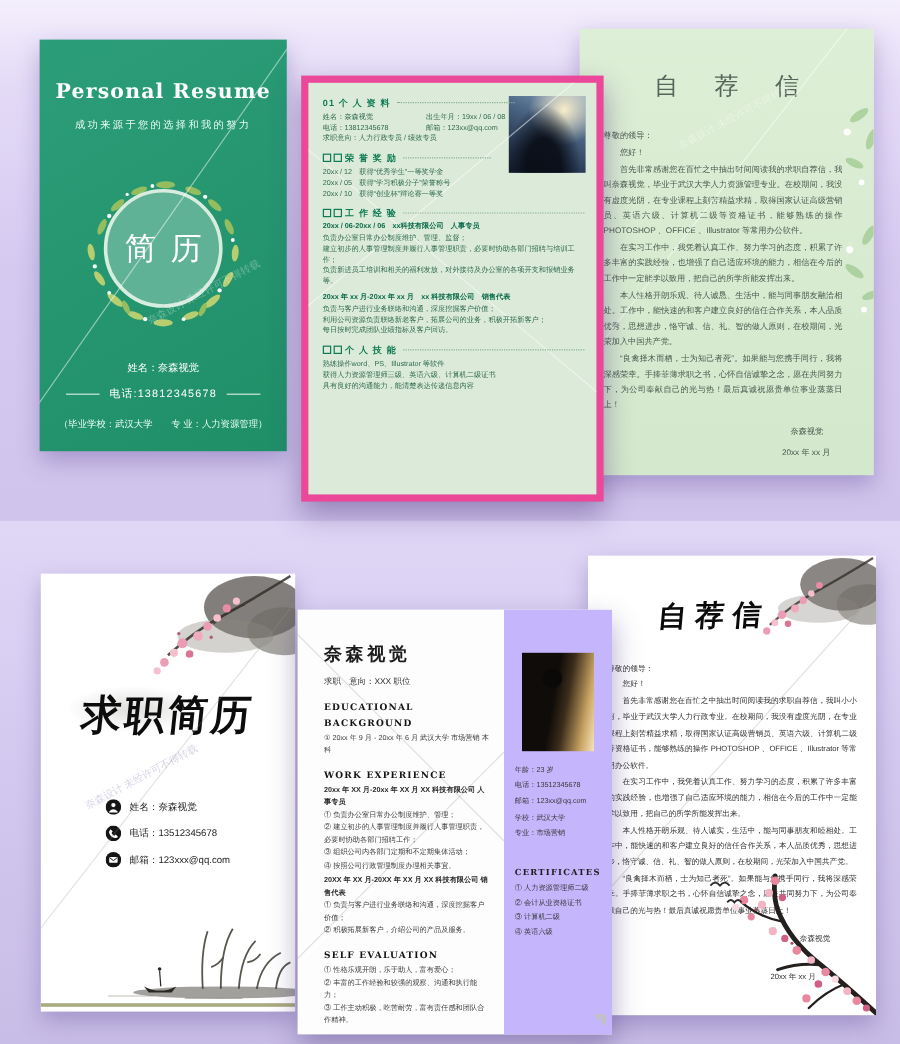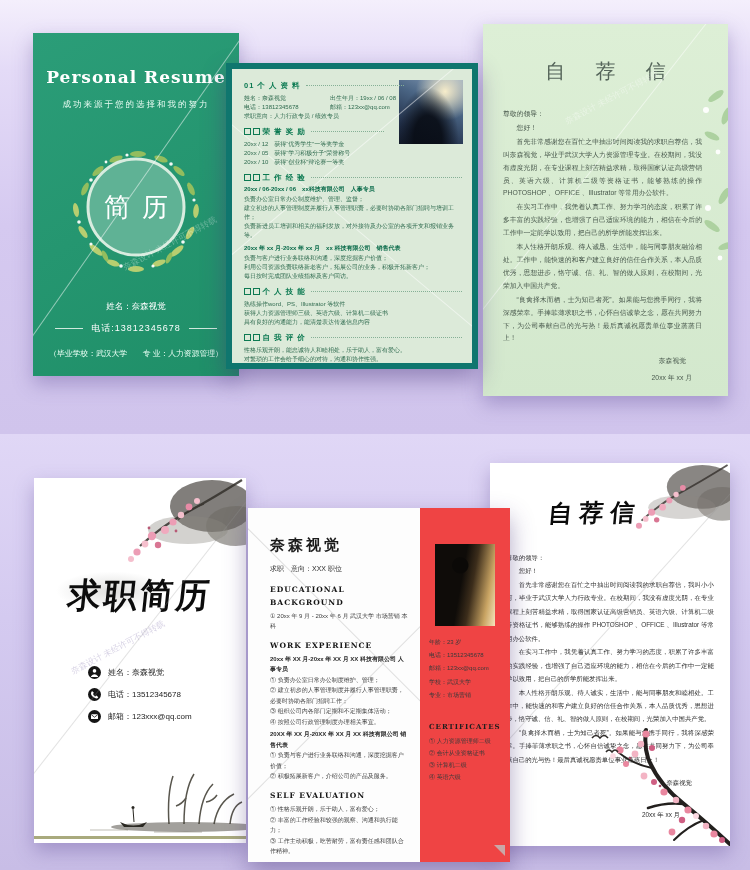--- a/index.html
+++ b/index.html
@@ -23,21 +23,21 @@
   .badge{position:absolute;left:0;top:0;width:150px;height:150px;display:flex;
     align-items:center;justify-content:center;color:#fff;font-size:26px;
     letter-spacing:12px;text-indent:12px;font-weight:300;}
   .cover-name{position:absolute;left:0;right:0;top:268px;text-align:center;color:#fff;font-size:8.5px;}
   .cover-phone{position:absolute;left:0;right:0;top:289px;display:flex;align-items:center;
     justify-content:center;color:#fff;font-size:9px;font-weight:normal;letter-spacing:1px;}
   .hline{display:inline-block;width:28px;height:1px;background:#cfe9dd;margin:0 8px;}
   .cover-school{position:absolute;left:0;right:0;top:315px;text-align:center;color:#eafff5;font-size:7.8px;}
 
   
-  .resume1{left:226px;top:63px;width:252px;height:306px;background:#0f766e;z-index:5;
+  .resume1{left:251px;top:63px;width:252px;height:355px;background:#ec4899;z-index:5;
     box-shadow:0 10px 22px rgba(70,50,120,.45);}
   .r1-inner{position:absolute;inset:6px;background:#dcead9;overflow:hidden;}
   .r1-pad{position:absolute;inset:0;padding:11px 10px 6px 12px;font-size:6px;
     color:#2f6b4f;line-height:1.5;}
   .photo1{position:absolute;right:9px;top:11px;width:64px;height:64px;
     background:radial-gradient(circle at 72% 18%,rgba(255,243,205,.95),rgba(255,243,205,0) 42%),
       linear-gradient(205deg,#8da3bd 0%,#4a6584 38%,#22304a 78%,#141c2c 100%);}
   .photo1::after{content:"";position:absolute;inset:0;
     background:radial-gradient(ellipse at 45% 92%,rgba(8,12,20,.9) 28%,rgba(8,12,20,0) 62%);}
   .sec{margin-bottom:5px;}
@@ -78,21 +78,21 @@
   .contacts{position:absolute;left:54px;top:188px;}
   .c-row{display:flex;align-items:center;margin-bottom:9px;}
   .c-row svg{margin-right:7px;}
   .c-label{font-size:8px;color:#1d1d1d;}
   .reeds{position:absolute;left:0;right:0;bottom:7px;height:70px;}
   .olive{position:absolute;left:0;right:0;bottom:4px;height:3px;background:#a9aa7d;}
 
   
   .resume2{left:248px;top:508px;width:262px;height:354px;background:#fdfdfd;z-index:6;
     box-shadow:0 10px 22px rgba(70,50,120,.42);}
-  .side2{position:absolute;right:0;top:0;bottom:0;width:90px;background:#ef4444;}
+  .side2{position:absolute;right:0;top:0;bottom:0;width:90px;background:#c4b5fd;}
   .photo2{width:60px;height:82px;margin:36px auto 0;
     background:radial-gradient(circle at 42% 26%,#0b0907 11%,rgba(11,9,7,0) 12.5%),
       linear-gradient(100deg,#0f0c09 44%,#3c2d1b 60%,#c9a463 84%,#f6e5bd 100%);}
   .side-info{padding:10px 0 0 9px;font-size:6px;color:#3a3a3a;line-height:2.2;}
   .side-h{padding-left:9px;margin-top:20px;font-family:"DejaVu Serif",serif;font-weight:bold;
     font-size:7px;letter-spacing:1px;color:#1e1e1e;}
   .side-items{padding:4px 4px 0 9px;font-size:6px;color:#3a3a3a;line-height:2;}
   .curl{position:absolute;right:5px;bottom:6px;width:0;height:0;
     border-top:11px solid #c0c0c0;border-left:11px solid transparent;opacity:.8;}
   .main2{position:absolute;left:0;right:90px;top:0;bottom:0;padding:24px 12px 8px 22px;
@@ -246,31 +246,20 @@
             <span class="bx"></span>
               <span class="bx gap"></span>
             <span>个 人 技 能</span>
             <span class="sec-line"></span>
           </div>
           <div>熟练操作word、PS、Illustrator 等软件</div>
           <div>获得人力资源管理师三级、英语六级、计算机二级证书</div>
           <div>具有良好的沟通能力，能清楚表达传递信息内容</div>
         </div>
 
-        <div class="sec">
-          <div class="sec-h">
-            <span class="bx"></span>
-              <span class="bx gap"></span>
-            <span>自 我 评 价</span>
-            <span class="sec-line"></span>
-          </div>
-          <div>性格乐观开朗，能忠诚待人和睦相处，乐于助人，富有爱心。</div>
-          <div>对繁琐的工作会给予细心的对待，沟通和协作性强。</div>
-
-        </div>
 
       </div>
     </div>
   </div>
 
   <div class="page letter1">
     <svg class="abs" style="right:-8px;top:52px;" width="70" height="190" viewBox="0 0 70 190">
       <g fill="#a9cf9b" opacity=".9">
         <ellipse cx="50" cy="20" rx="9" ry="3.5" transform="rotate(-35 50 20)"></ellipse>
         <ellipse cx="60" cy="40" rx="9" ry="3.5" transform="rotate(-70 60 40)"></ellipse>

